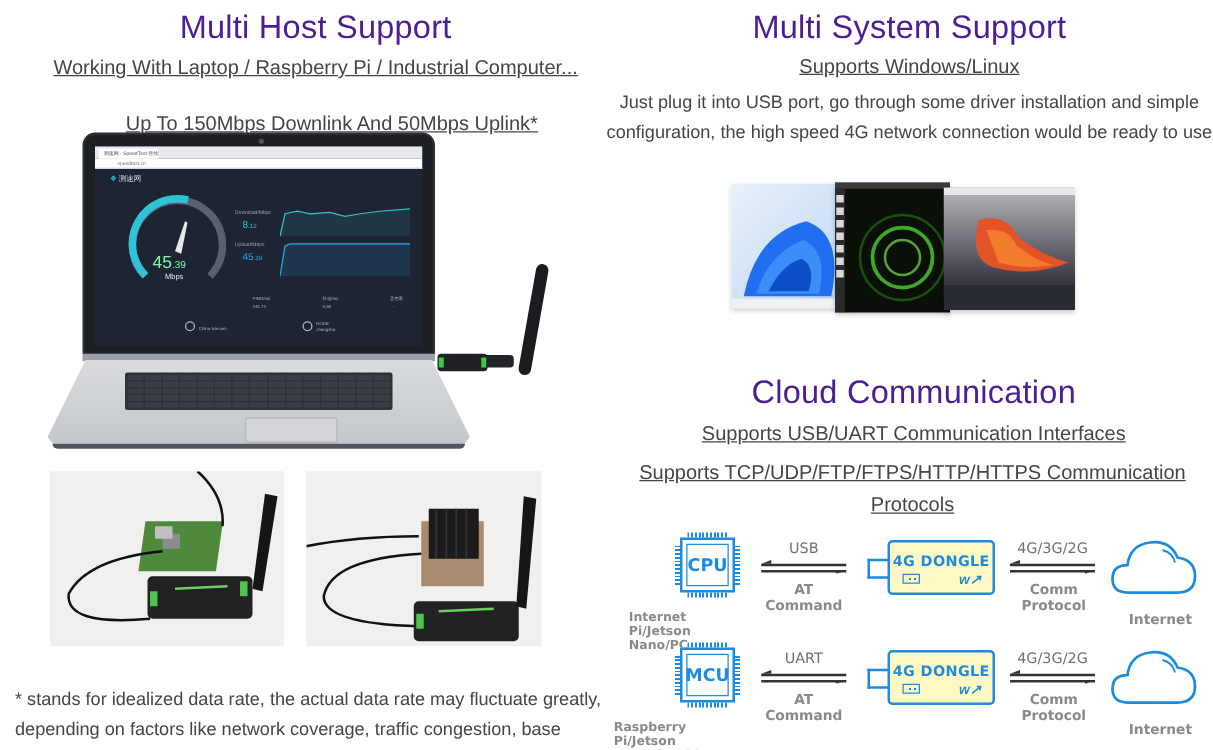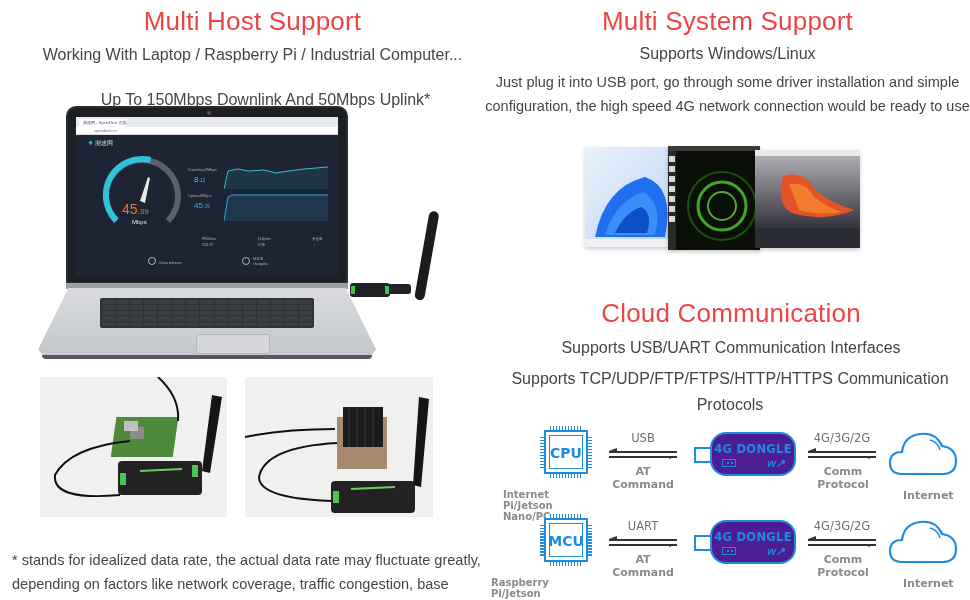--- a/index.html
+++ b/index.html
@@ -2,36 +2,36 @@
 <html><head>
 <meta charset="utf-8">
 <style>
   * { box-sizing: border-box; margin: 0; padding: 0; }
   html, body { width: 970px; height: 600px; background: #ffffff; overflow: hidden; }
   body { position: relative; font-family: "Liberation Sans", sans-serif; color: #444444; }
 
   .abs { position: absolute; }
   .center-text { text-align: center; }
 
-  .h-title { font-size: 26px; color: #ef4444; font-weight: normal; letter-spacing: 0.2px; }
-  .h-sub { font-size: 16px; color: #454545; }
+  .h-title { font-size: 26px; color: #4c1d95; font-weight: normal; letter-spacing: 0.2px; }
+  .h-sub { font-size: 16px; color: #454545; text-decoration: underline; }
   .h-body { font-size: 14.5px; color: #454545; line-height: 24px; }
 
   
   #laptop { left: 38px; top: 106px; width: 338px; height: 255px; }
   .lid { position: absolute; left: 28px; top: 0; width: 282px; height: 178px; background: #1c1f24; border-radius: 10px 10px 2px 2px; border: 2px solid #2a2d33; }
   .cam { position: absolute; left: 139px; top: 3px; width: 4px; height: 4px; border-radius: 50%; background: #555; }
   .screen { position: absolute; left: 8px; top: 9px; width: 262px; height: 160px; background: #1d2433; overflow: hidden; }
   .browser-tabbar { height: 10px; background: #e7e9ec; position: relative; }
   .browser-tab { position: absolute; left: 3px; top: 2px; width: 48px; height: 8px; background: #fff; font-size: 4px; color:#555; line-height: 8px; padding-left: 4px; white-space: nowrap; overflow: hidden; }
   .browser-addr { height: 8px; background: #fff; border-bottom: 1px solid #ddd; font-size: 4px; color:#777; line-height: 8px; padding-left: 18px; white-space: nowrap; }
   .st-logo { position: absolute; left: 12px; top: 22px; font-size: 6px; color: #cfd6e3; }
   .st-logo .dot { color: #33c3e6; }
   .gauge { position: absolute; left: 26px; top: 38px; width: 80px; height: 80px; }
-  .gauge-val { position: absolute; left: 46px; top: 84px; font-size: 14px; color: #f97316; }
+  .gauge-val { position: absolute; left: 46px; top: 84px; font-size: 14px; color: #86efac; }
   .gauge-val small { font-size: 8px; }
   .gauge-unit { position: absolute; left: 56px; top: 102px; font-size: 6px; color: #e5e9f0; }
   .metric-label { position: absolute; font-size: 4px; color: #9aa4b5; }
   .metric-val { position: absolute; font-size: 8px; color: #32c5ca; }
   .metric-val.up { color: #2ea8e6; }
   .line-chart { position: absolute; left: 148px; top: 48px; width: 104px; height: 60px; }
   .tiny-label { position: absolute; font-size: 3.5px; color: #aeb6c4; }
   .server-icon { position: absolute; width: 8px; height: 8px; border: 1px solid #aeb6c4; border-radius: 50%; }
 
   .hinge { position: absolute; left: 28px; top: 177px; width: 282px; height: 6px; background: #9aa0a8; }
@@ -61,21 +61,21 @@
   .chip-pins-h { position: absolute; left: 4px; right: 4px; height: 4px; background: repeating-linear-gradient(90deg, #1d8ce0 0 1.5px, transparent 1.5px 3px); }
   .chip-pins-v { position: absolute; top: 4px; bottom: 4px; width: 4px; background: repeating-linear-gradient(0deg, #1d8ce0 0 1.5px, transparent 1.5px 3px); }
   .chip-label { position: absolute; left: 0; right: 0; top: 13px; text-align: center; font-size: 14px; font-weight: bold; color: #1d8ce0; font-family: "DejaVu Sans", sans-serif; }
   .diag-small { font-size: 11px; color: #8a8a8a; font-family: "DejaVu Sans", sans-serif; font-weight: bold; }
   .diag-mid { font-size: 11.5px; color: #707070; font-family: "DejaVu Sans", sans-serif; }
   .arrow-pair { position: absolute; width: 68px; height: 10px; }
   .arrow-pair .l1 { position: absolute; left: 0; right: 0; top: 2px; height: 1.5px; background: #333; }
   .arrow-pair .l1::before { content: ""; position: absolute; left: 0; top: -3px; border-right: 8px solid #333; border-top: 3px solid transparent; border-bottom: 0 solid transparent; }
   .arrow-pair .l2 { position: absolute; left: 0; right: 0; top: 7px; height: 1.5px; background: #333; }
   .arrow-pair .l2::after { content: ""; position: absolute; right: 0; top: 0; border-left: 8px solid #333; border-bottom: 3px solid transparent; }
-  .dongle-box { position: absolute; width: 86px; height: 44px; border: 2px solid #1d8ce0; border-radius: 16px; background: #4c1d95; }
+  .dongle-box { position: absolute; width: 86px; height: 44px; border: 2px solid #1d8ce0; border-radius: 4px; background: #fef9c3; }
   .dongle-plug { position: absolute; width: 18px; height: 16px; border: 2px solid #1d8ce0; border-right: none; background: #fff; }
   .dongle-title { position: absolute; left: 0; right: 0; top: 8px; text-align: center; font-size: 11.5px; font-weight: bold; color: #1d8ce0; font-family: "DejaVu Sans", sans-serif; letter-spacing: 0.3px; }
   .sim-icon { position: absolute; left: 10px; bottom: 7px; width: 14px; height: 8px; border: 1.3px solid #1d8ce0; background: repeating-linear-gradient(90deg, #1d8ce0 0 2px, transparent 2px 4px); background-clip: content-box; padding: 2px; }
   .brand-icon { position: absolute; right: 9px; bottom: 4px; font-size: 11px; font-weight: bold; font-style: italic; color: #1d8ce0; }
   .cloud { position: absolute; width: 70px; height: 50px; }
 </style>
 </head>
 <body>
 
 <div class="abs center-text h-title" style="left:0; top:6px; width:505px;">Multi Host Support</div>

